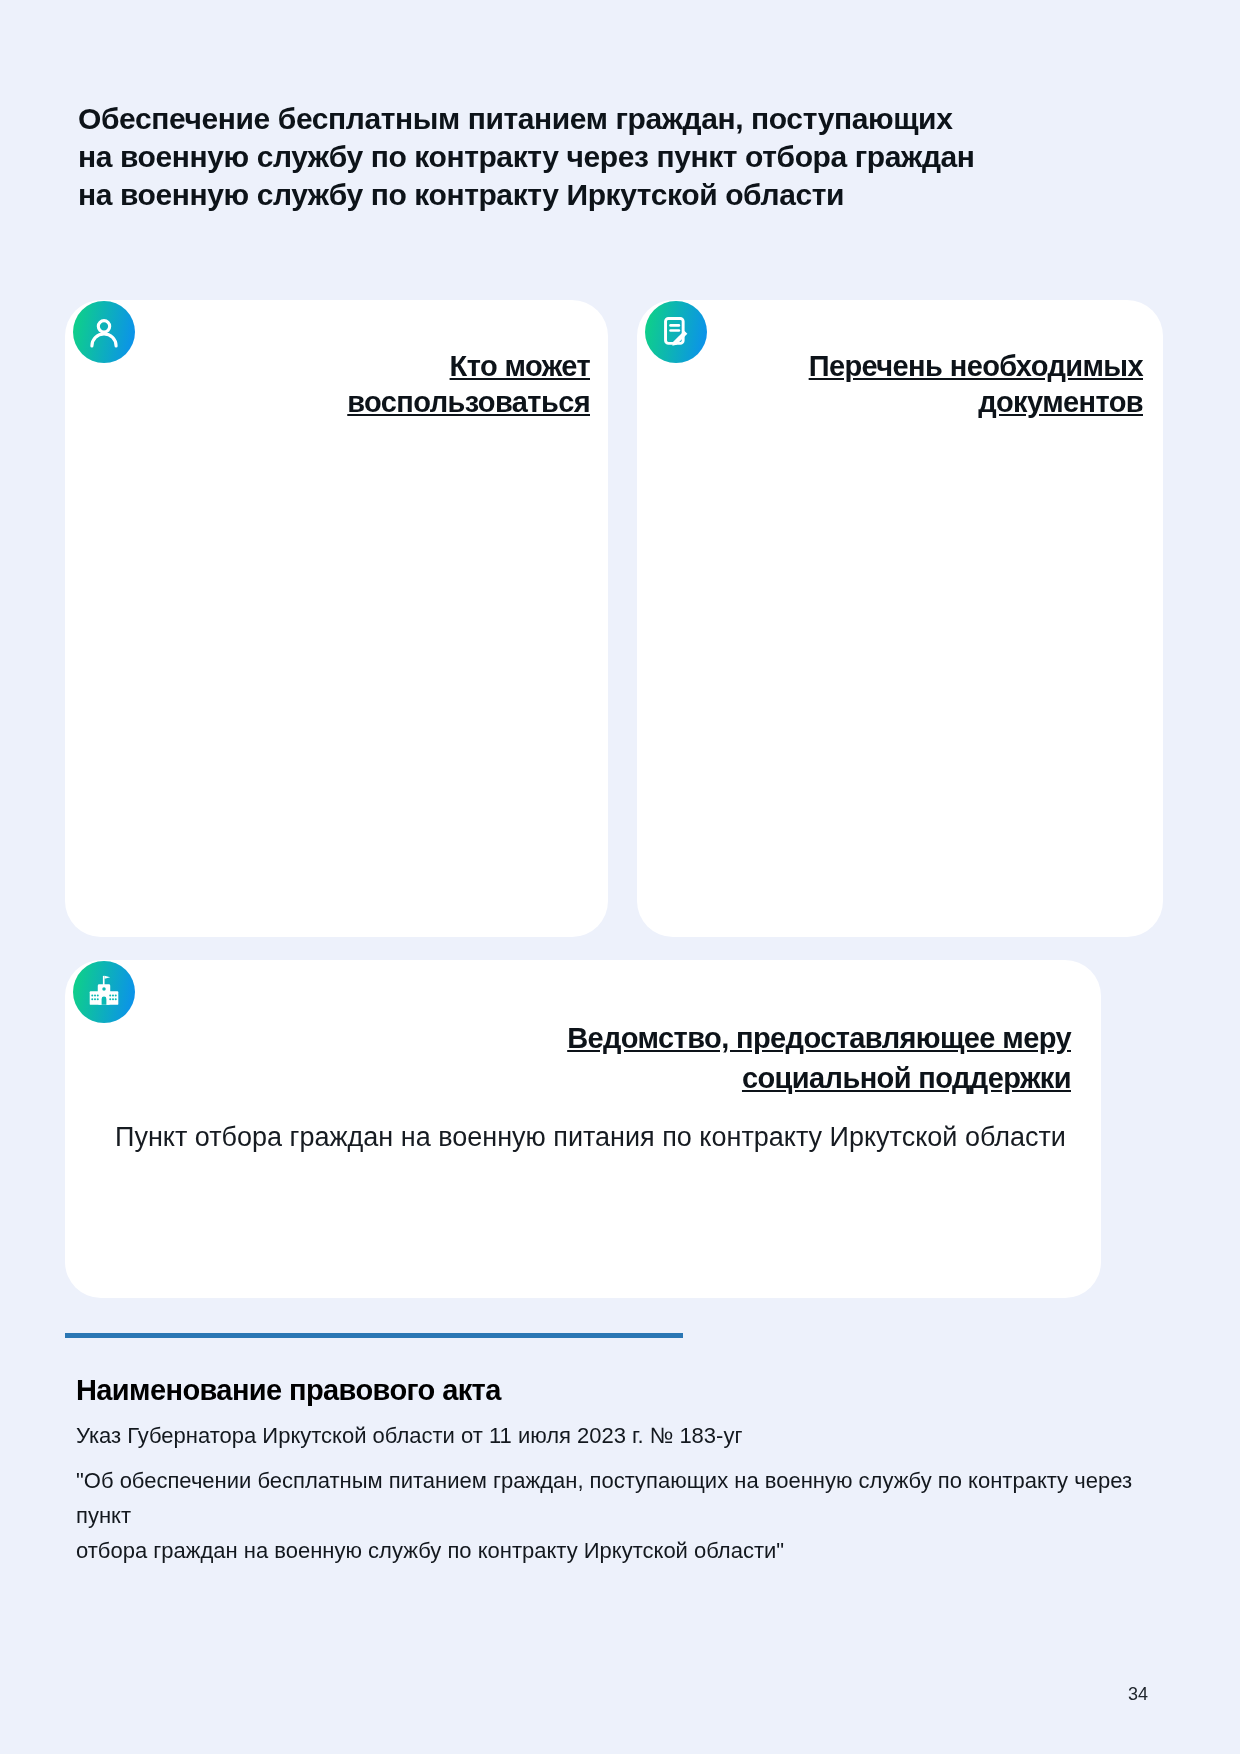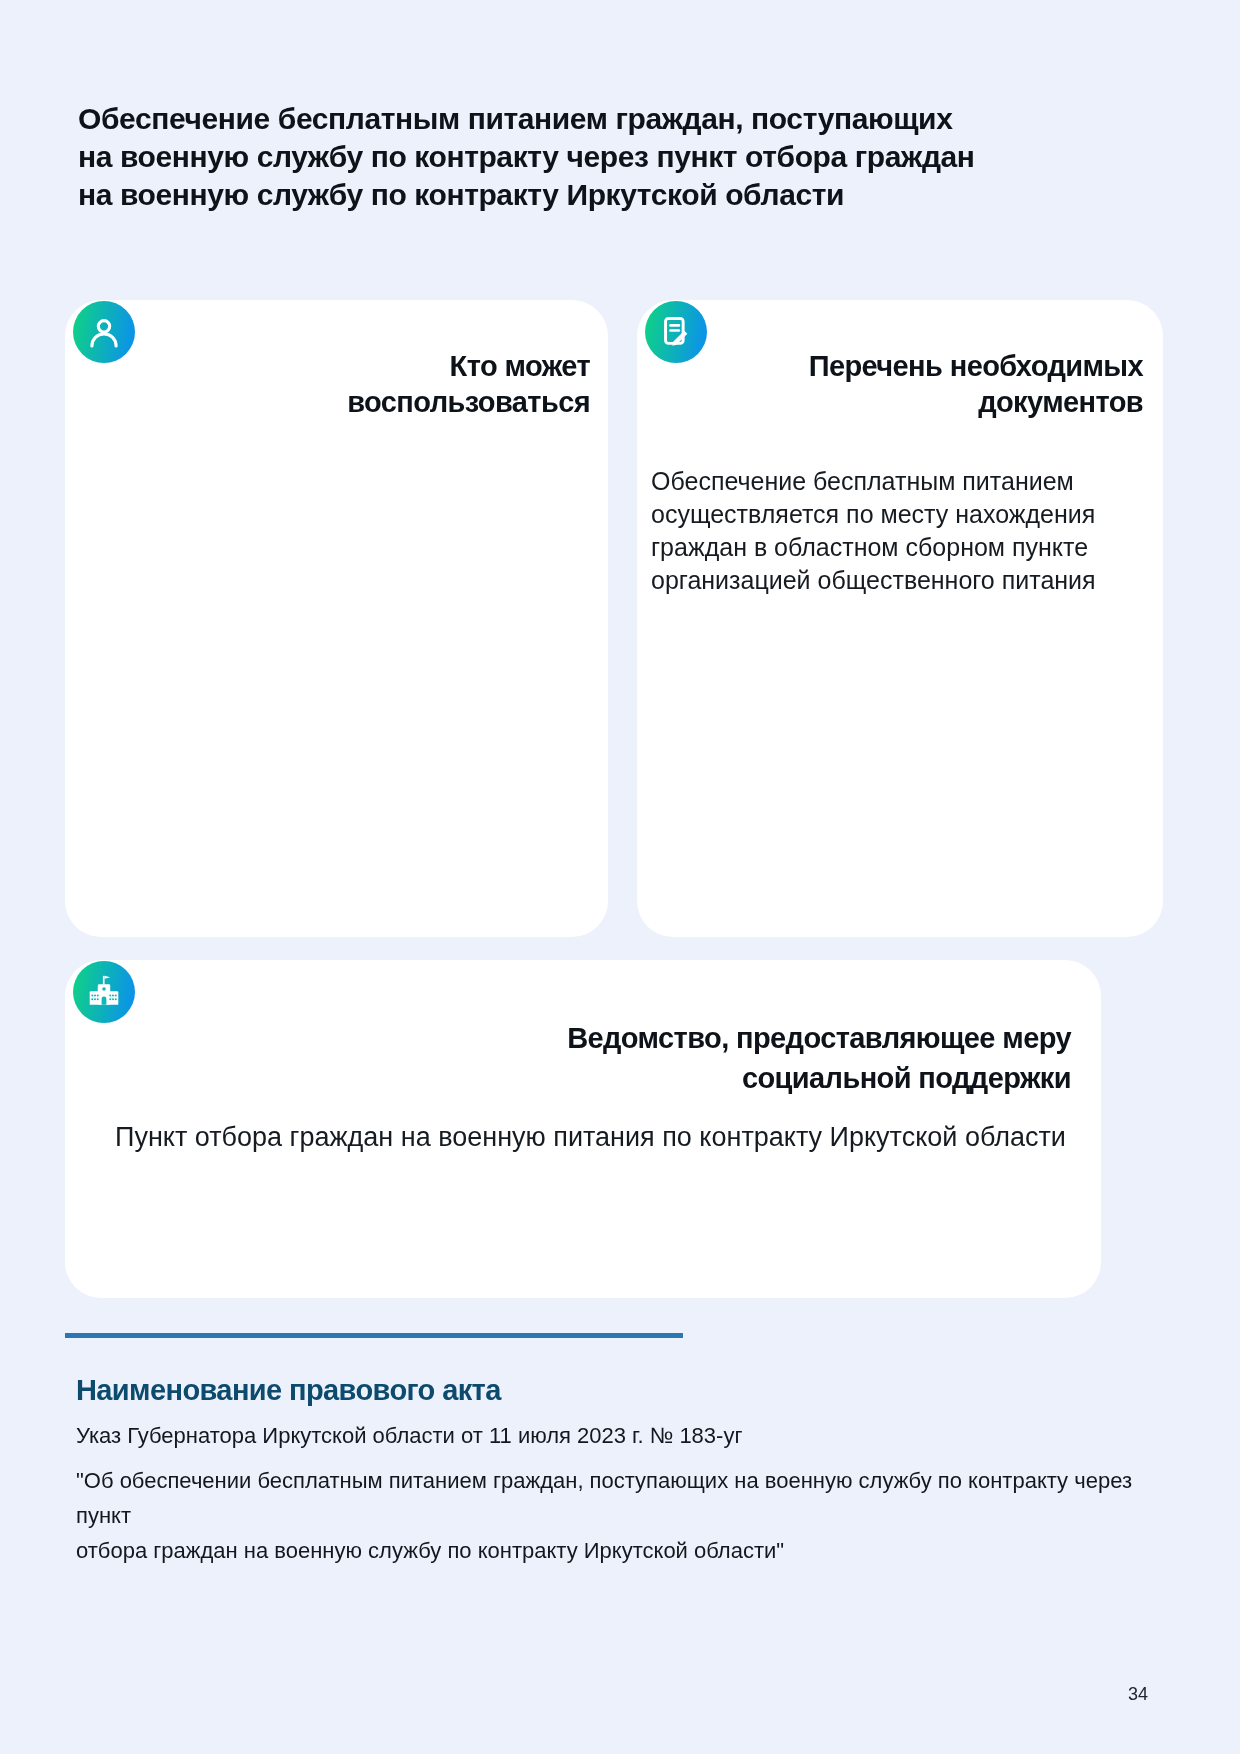--- a/index.html
+++ b/index.html
@@ -31,40 +31,40 @@
     position:absolute;top:1px;left:8px;
     width:62px;height:62px;border-radius:50%;
     background:linear-gradient(100deg,var(--g1,#0fd482),var(--g2,#0b8df2));
     display:flex;align-items:center;justify-content:center;
   }
   .icon-circle svg{width:44px;height:44px;display:block;}
 
   .card-heading{
     position:absolute;text-align:right;
     font-weight:700;color:#0d1319;
-    font-size:29px;line-height:36px;letter-spacing:-0.6px;
+    font-size:29px;line-height:36px;letter-spacing:-0.6px;text-decoration:underline;
   }
   .card-1 .card-heading{top:24px;right:18px;width:420px;}
   .card-2 .card-heading{top:24px;right:20px;width:420px;}
   .card-3 .card-heading{top:34px;right:30px;width:640px;line-height:40px;}
 
   .card-body{
     position:absolute;color:#161b21;
   }
   .card-1 .card-body{left:18px;top:146px;width:500px;font-size:28px;line-height:38px;letter-spacing:-0.2px;}
   .card-2 .card-body{left:14px;top:140px;width:500px;font-size:25px;line-height:33px;}
   .card-3 .card-body{left:50px;top:132px;width:1010px;font-size:27px;line-height:36px;}
 
   .legal-rule{
     left:65px;top:1333px;width:618px;height:5px;
     background:var(--accent,#2b77b4);
   }
   .legal-heading{
     left:76px;top:1350px;width:800px;
-    font-size:29px;font-weight:700;letter-spacing:-0.6px;color:#0c4a6e;
+    font-size:29px;font-weight:700;letter-spacing:-0.6px;color:#000000;
   }
   .legal-act{
     left:76px;top:1399px;width:1080px;
     font-size:22px;line-height:30px;color:#13181e;
   }
   .legal-act-title{
     left:76px;top:1441px;width:1080px;
     font-size:22px;line-height:35px;color:#13181e;
   }
   .page-number{
@@ -93,24 +93,20 @@
   <span class="icon-circle">
     <svg viewBox="0 0 24 24">
       <rect x="6.3" y="4.6" width="9.6" height="13.6" rx="1.6" fill="none" stroke="#ffffff" stroke-width="1.6"></rect>
       <line x1="9" y1="8.4" x2="13.6" y2="8.4" stroke="#ffffff" stroke-width="1.4" stroke-linecap="round"></line>
       <line x1="9" y1="11.2" x2="13.6" y2="11.2" stroke="#ffffff" stroke-width="1.4" stroke-linecap="round"></line>
       <path d="M12.3 18.9 l-2.3 0.6 0.6-2.3 5.9-5.9 1.7 1.7 z" fill="#ffffff"></path>
     </svg>
   </span>
   <h2 class="card-heading pre">Перечень необходимых
 документов</h2>
-  <p class="card-body pre">Обеспечение бесплатным питанием
-осуществляется по месту нахождения
-граждан в областном сборном пункте
-организацией общественного питания</p>
 </section>
 
 <section class="abs card card-3">
   <span class="icon-circle">
     <svg viewBox="0 0 24 24">
       <rect x="11.4" y="3.2" width="0.9" height="5.5" fill="#ffffff"></rect>
       <polygon points="12.3,3.2 15.4,4.0 12.3,4.8" fill="#ffffff"></polygon>
       <rect x="8.6" y="7.8" width="6.8" height="11.2" rx="0.8" fill="#ffffff"></rect>
       <rect x="4.2" y="11.6" width="15.6" height="7.4" rx="0.5" fill="#ffffff"></rect>
       <circle cx="12" cy="10.3" r="0.95" fill="#0cb9b4"></circle>

